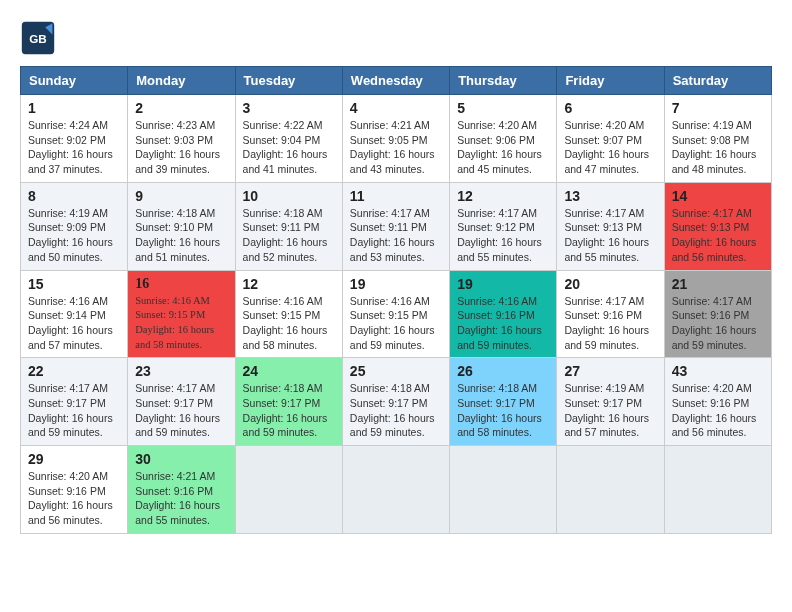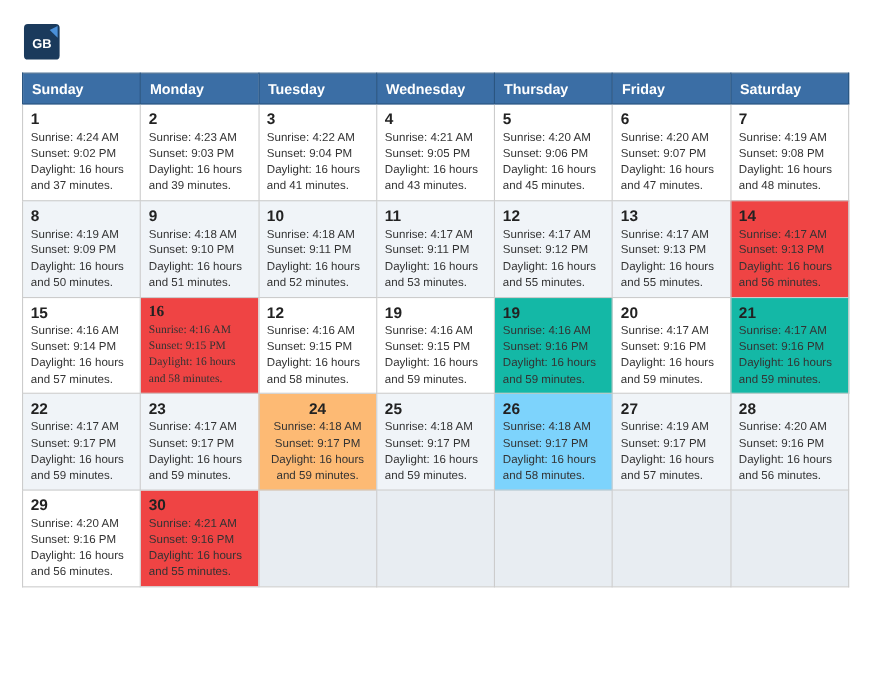--- a/index.html
+++ b/index.html
@@ -204,61 +204,61 @@
         <span class="day-info">Sunrise: 4:16 AM<br>Sunset: 9:15 PM<br>Daylight: 16 hours and 59 minutes.</span>
       </td>
         <td style="background: #14b8a6;">
         <span class="day-number">19</span>
         <span class="day-info">Sunrise: 4:16 AM<br>Sunset: 9:16 PM<br>Daylight: 16 hours and 59 minutes.</span>
       </td>
         <td style="background: rgb(255, 255, 255);">
         <span class="day-number">20</span>
         <span class="day-info">Sunrise: 4:17 AM<br>Sunset: 9:16 PM<br>Daylight: 16 hours and 59 minutes.</span>
       </td>
-        <td style="background: #14b8a6;">
+        <td style="background: #a3a3a3;">
         <span class="day-number">21</span>
         <span class="day-info">Sunrise: 4:17 AM<br>Sunset: 9:16 PM<br>Daylight: 16 hours and 59 minutes.</span>
       </td>
       </tr>
       <tr>
         <td style="background: rgb(240, 244, 248); margin-top: 26px;">
         <span class="day-number">22</span>
         <span class="day-info">Sunrise: 4:17 AM<br>Sunset: 9:17 PM<br>Daylight: 16 hours and 59 minutes.</span>
       </td>
         <td style="background: rgb(240, 244, 248);">
         <span class="day-number">23</span>
         <span class="day-info">Sunrise: 4:17 AM<br>Sunset: 9:17 PM<br>Daylight: 16 hours and 59 minutes.</span>
       </td>
-        <td style="background: #fdba74; text-align: center;">
+        <td style="background: #86efac;">
         <span class="day-number">24</span>
         <span class="day-info">Sunrise: 4:18 AM<br>Sunset: 9:17 PM<br>Daylight: 16 hours and 59 minutes.</span>
       </td>
         <td style="background: rgb(240, 244, 248); margin-top: 42px;">
         <span class="day-number">25</span>
         <span class="day-info">Sunrise: 4:18 AM<br>Sunset: 9:17 PM<br>Daylight: 16 hours and 59 minutes.</span>
       </td>
         <td style="background: #7dd3fc;">
         <span class="day-number">26</span>
         <span class="day-info">Sunrise: 4:18 AM<br>Sunset: 9:17 PM<br>Daylight: 16 hours and 58 minutes.</span>
       </td>
         <td style="background: rgb(240, 244, 248);">
         <span class="day-number">27</span>
         <span class="day-info">Sunrise: 4:19 AM<br>Sunset: 9:17 PM<br>Daylight: 16 hours and 57 minutes.</span>
       </td>
         <td style="background: rgb(240, 244, 248);">
-        <span class="day-number">28</span>
+        <span class="day-number">43</span>
         <span class="day-info">Sunrise: 4:20 AM<br>Sunset: 9:16 PM<br>Daylight: 16 hours and 56 minutes.</span>
       </td>
       </tr>
       <tr>
         <td style="background: rgb(255, 255, 255);">
         <span class="day-number">29</span>
         <span class="day-info">Sunrise: 4:20 AM<br>Sunset: 9:16 PM<br>Daylight: 16 hours and 56 minutes.</span>
       </td>
-        <td style="background: #ef4444;">
+        <td style="background: #86efac;">
         <span class="day-number">30</span>
         <span class="day-info">Sunrise: 4:21 AM<br>Sunset: 9:16 PM<br>Daylight: 16 hours and 55 minutes.</span>
       </td>
         <td class="empty-cell" style="background: rgb(232, 237, 242);"></td>
         <td class="empty-cell" style="background: rgb(232, 237, 242);"></td>
         <td class="empty-cell" style="background: rgb(232, 237, 242);"></td>
         <td class="empty-cell" style="background: rgb(232, 237, 242);"></td>
         <td class="empty-cell" style="background: rgb(232, 237, 242);"></td>
       </tr>
     </tbody>

